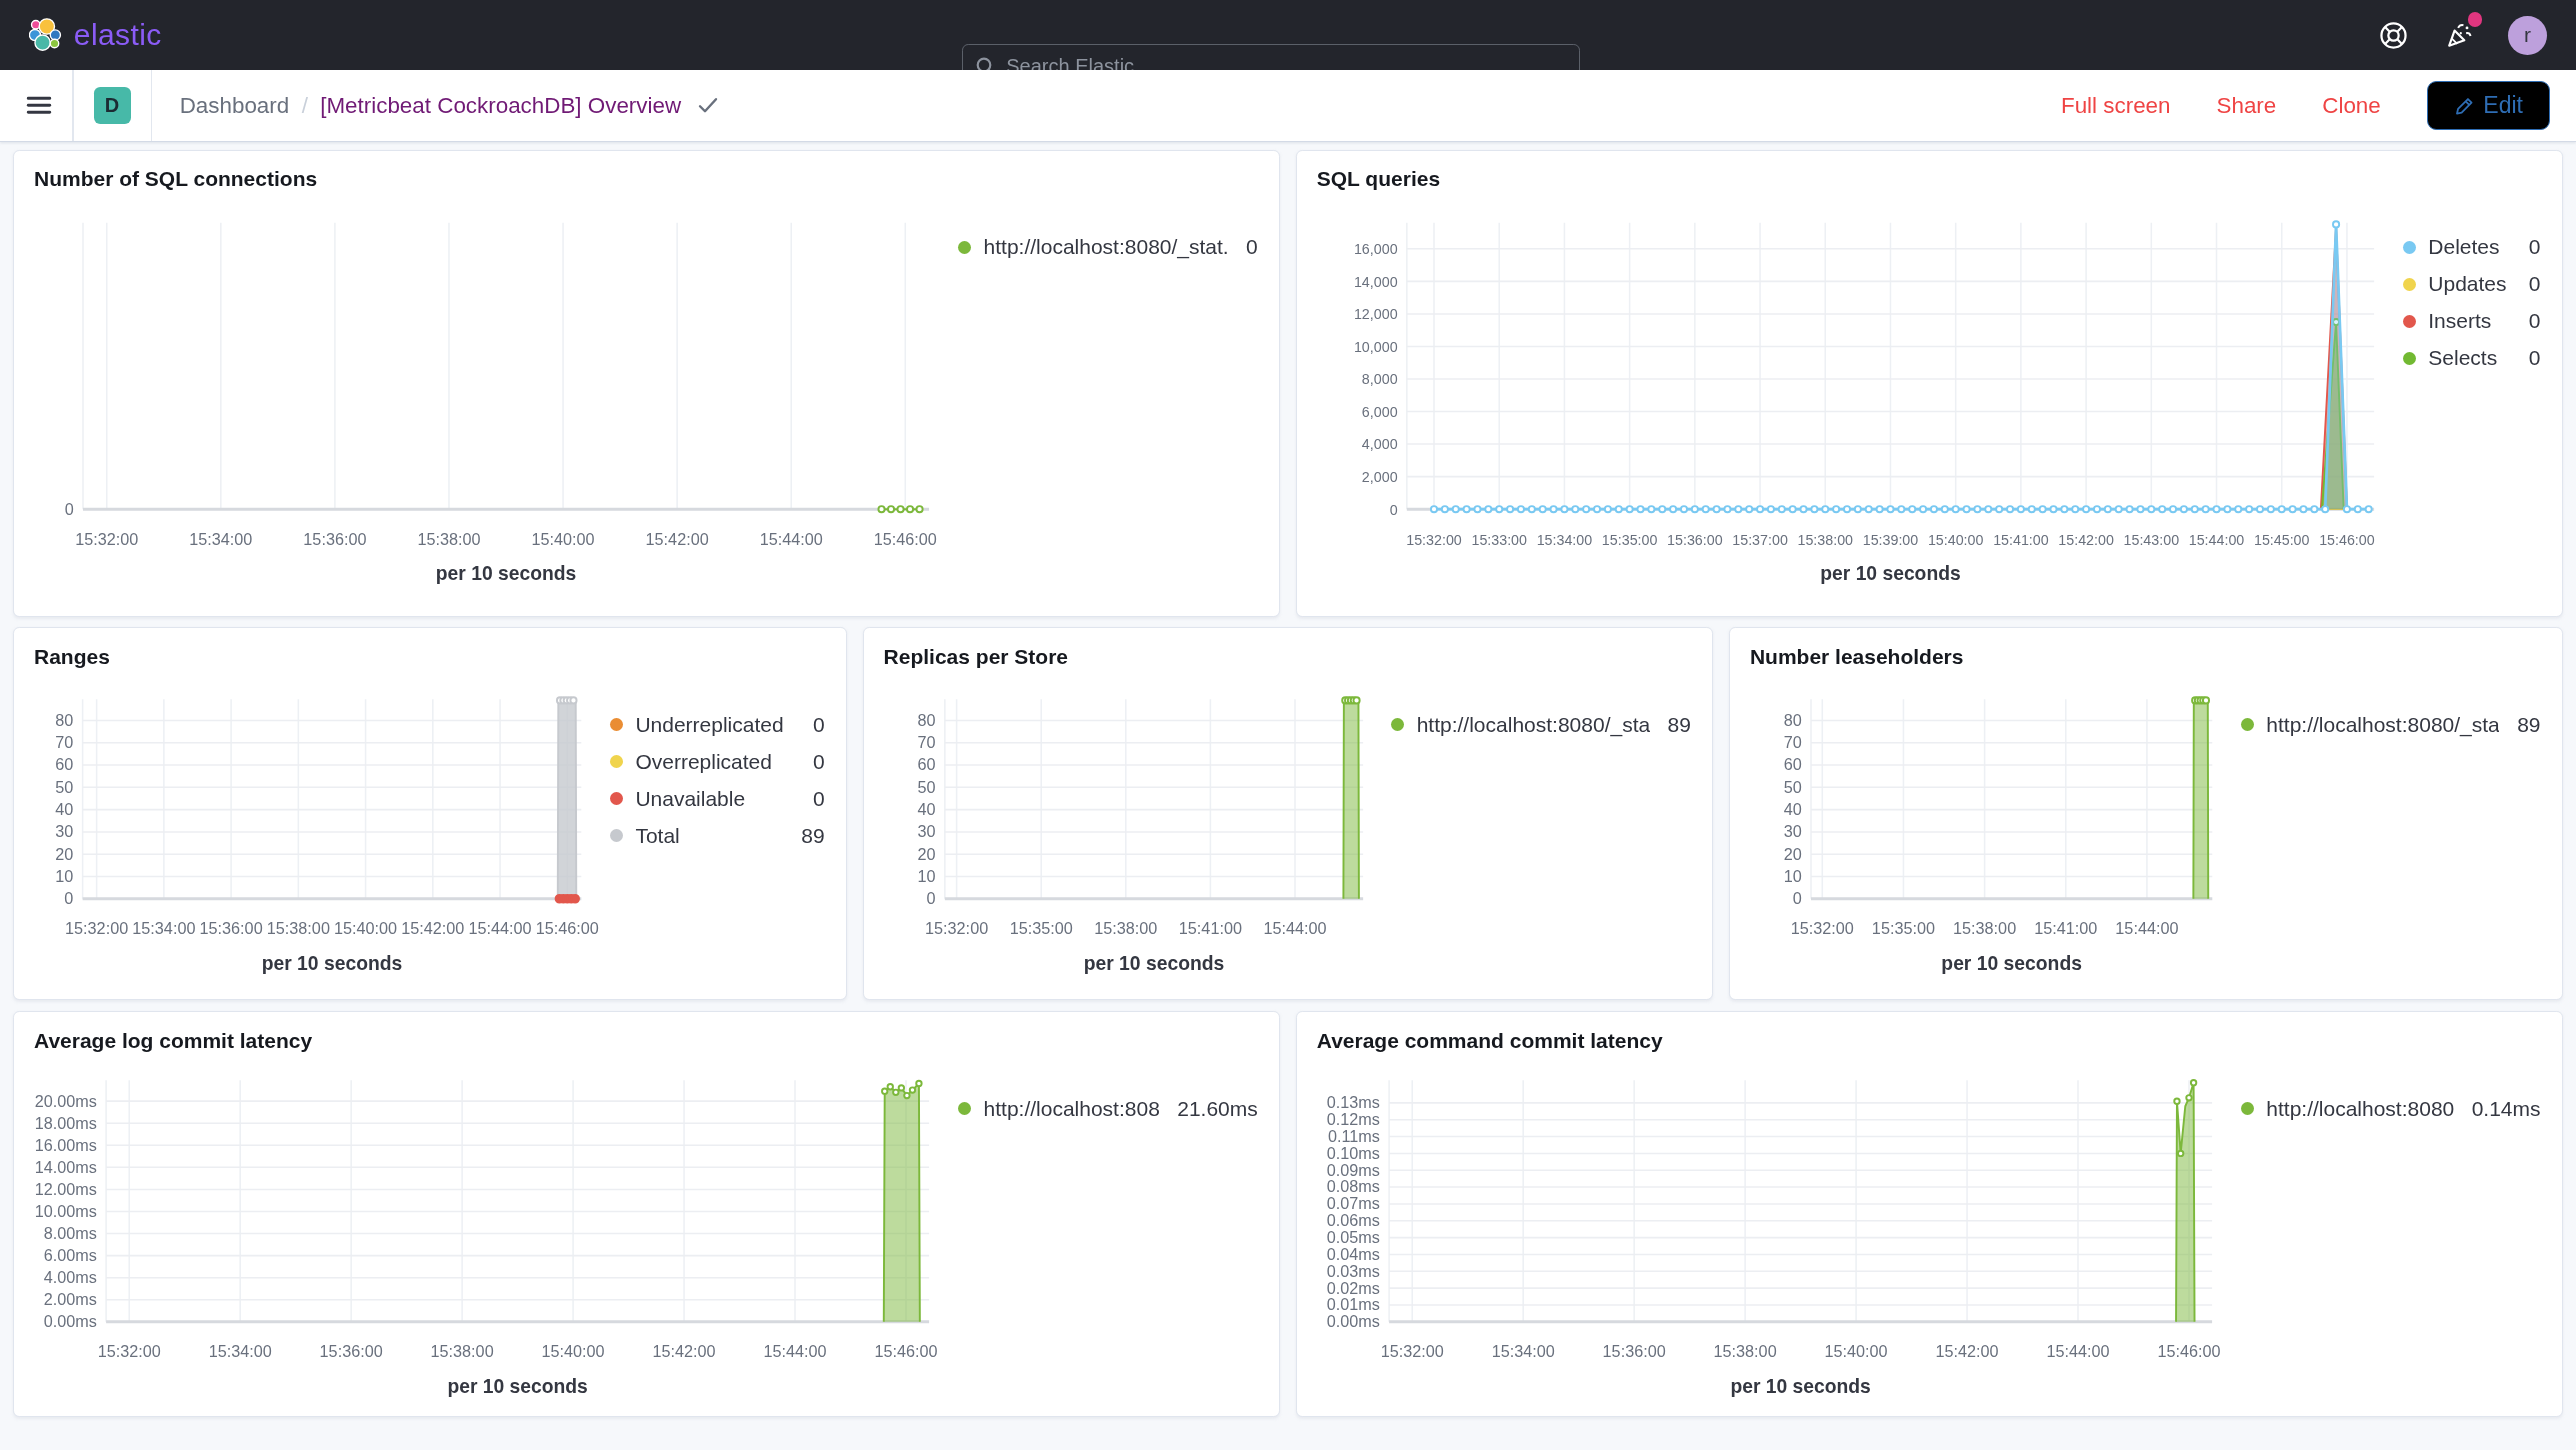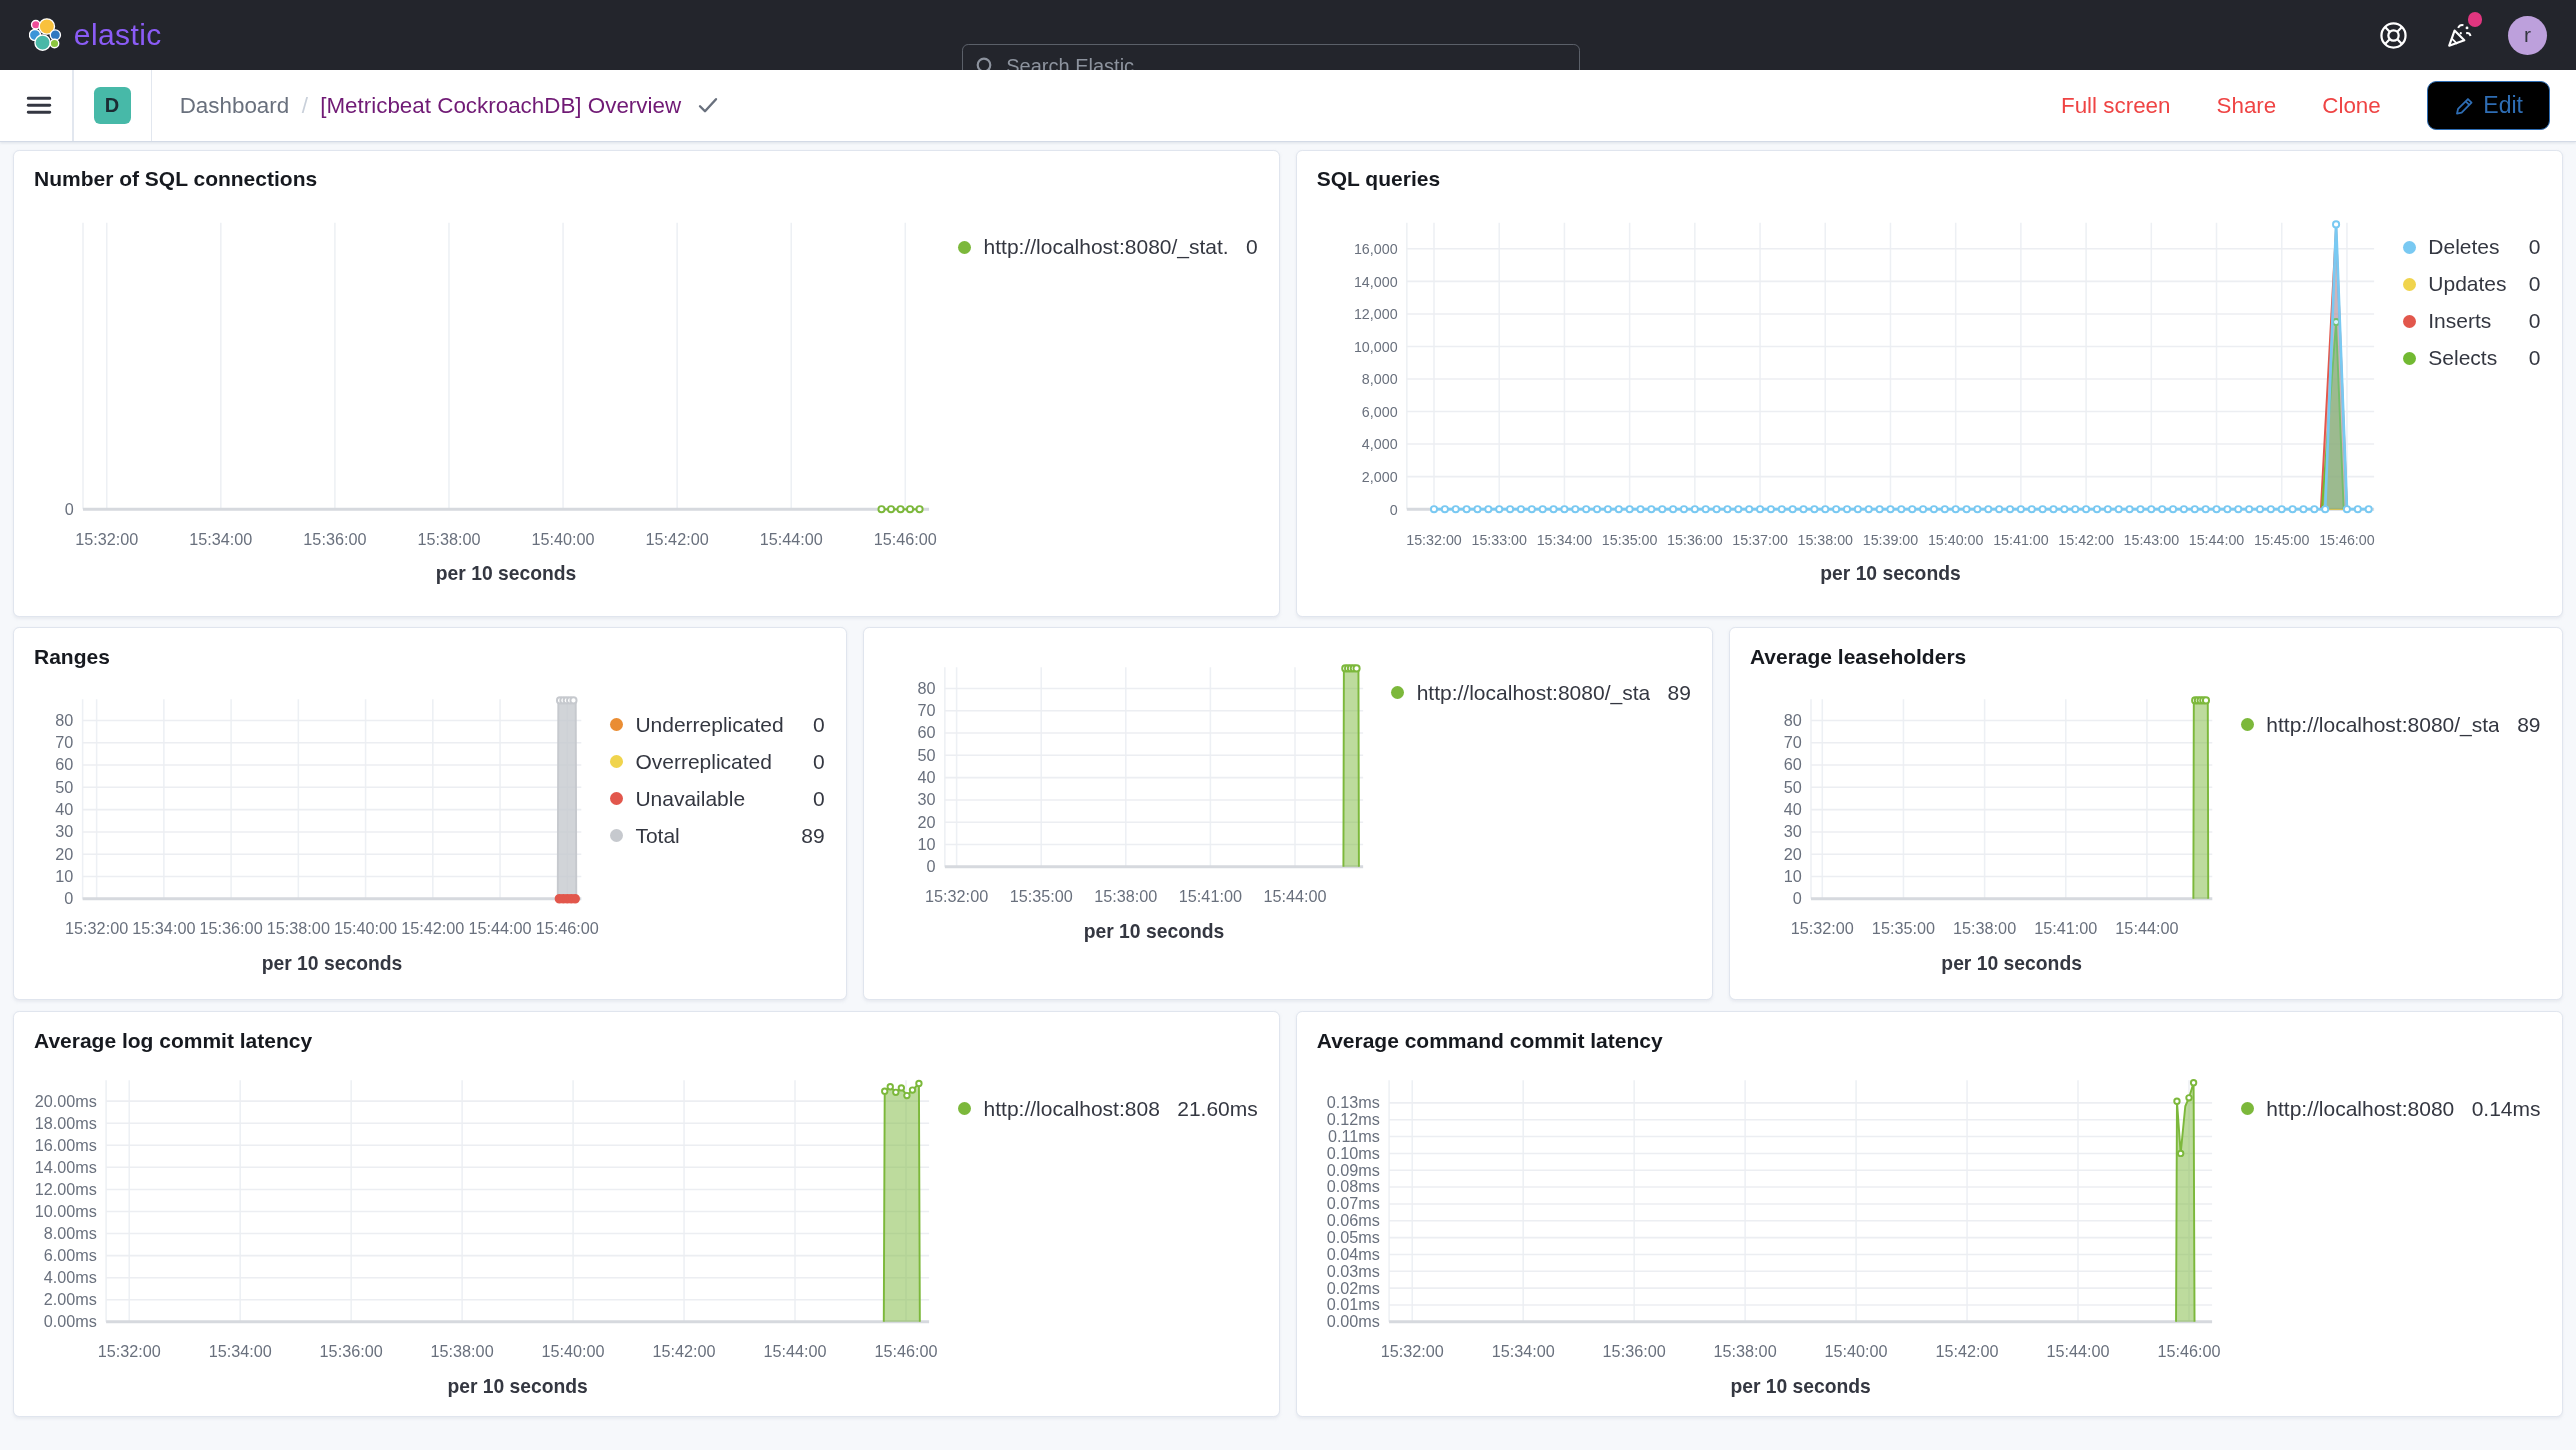--- a/index.html
+++ b/index.html
@@ -443,20 +443,21 @@
             </div>
             <div class="legend-item">
               <span class="legend-dot" style="background: rgb(198, 201, 206);"></span>
               <span class="legend-label">Total</span>
               <span class="legend-value">89</span>
             </div>
           </div>
       </div>
     </div>
     <div class="panel">
+      <div class="panel-title">Replicas per Store</div>
       <div class="chart-wrap">
         <svg class="chart" viewBox="0 0 645 410">
             <line x1="78" x2="78" y1="34" y2="292" stroke="#edf0f4" stroke-width="2"></line>
             <line x1="93.19662921348315" x2="93.19662921348315" y1="34" y2="292" stroke="#edf0f4" stroke-width="2"></line>
             <line x1="202.6123595505618" x2="202.6123595505618" y1="34" y2="292" stroke="#edf0f4" stroke-width="2"></line>
             <line x1="312.0280898876405" x2="312.0280898876405" y1="34" y2="292" stroke="#edf0f4" stroke-width="2"></line>
             <line x1="421.4438202247191" x2="421.4438202247191" y1="34" y2="292" stroke="#edf0f4" stroke-width="2"></line>
             <line x1="530.8595505617977" x2="530.8595505617977" y1="34" y2="292" stroke="#edf0f4" stroke-width="2"></line>
             <line x1="78" x2="619" y1="263.1731843575419" y2="263.1731843575419" stroke="#eceef2" stroke-width="2"></line>
             <line x1="78" x2="619" y1="234.3463687150838" y2="234.3463687150838" stroke="#eceef2" stroke-width="2"></line>
@@ -493,21 +494,21 @@
         <div class="legend lg-400">
             <div class="legend-item">
               <span class="legend-dot" style="background: rgb(124, 184, 59);"></span>
               <span class="legend-label">http://localhost:8080/_sta...</span>
               <span class="legend-value">89</span>
             </div>
           </div>
       </div>
     </div>
     <div class="panel">
-      <div class="panel-title">Average leaseholders</div>
+      <div class="panel-title">Number leaseholders</div>
       <div class="chart-wrap">
         <svg class="chart" viewBox="0 0 623 410">
             <line x1="78" x2="78" y1="34" y2="292" stroke="#edf0f4" stroke-width="2"></line>
             <line x1="92.57865168539325" x2="92.57865168539325" y1="34" y2="292" stroke="#edf0f4" stroke-width="2"></line>
             <line x1="197.54494382022472" x2="197.54494382022472" y1="34" y2="292" stroke="#edf0f4" stroke-width="2"></line>
             <line x1="302.5112359550562" x2="302.5112359550562" y1="34" y2="292" stroke="#edf0f4" stroke-width="2"></line>
             <line x1="407.47752808988764" x2="407.47752808988764" y1="34" y2="292" stroke="#edf0f4" stroke-width="2"></line>
             <line x1="512.443820224719" x2="512.443820224719" y1="34" y2="292" stroke="#edf0f4" stroke-width="2"></line>
             <line x1="78" x2="597" y1="263.1731843575419" y2="263.1731843575419" stroke="#eceef2" stroke-width="2"></line>
             <line x1="78" x2="597" y1="234.3463687150838" y2="234.3463687150838" stroke="#eceef2" stroke-width="2"></line>

